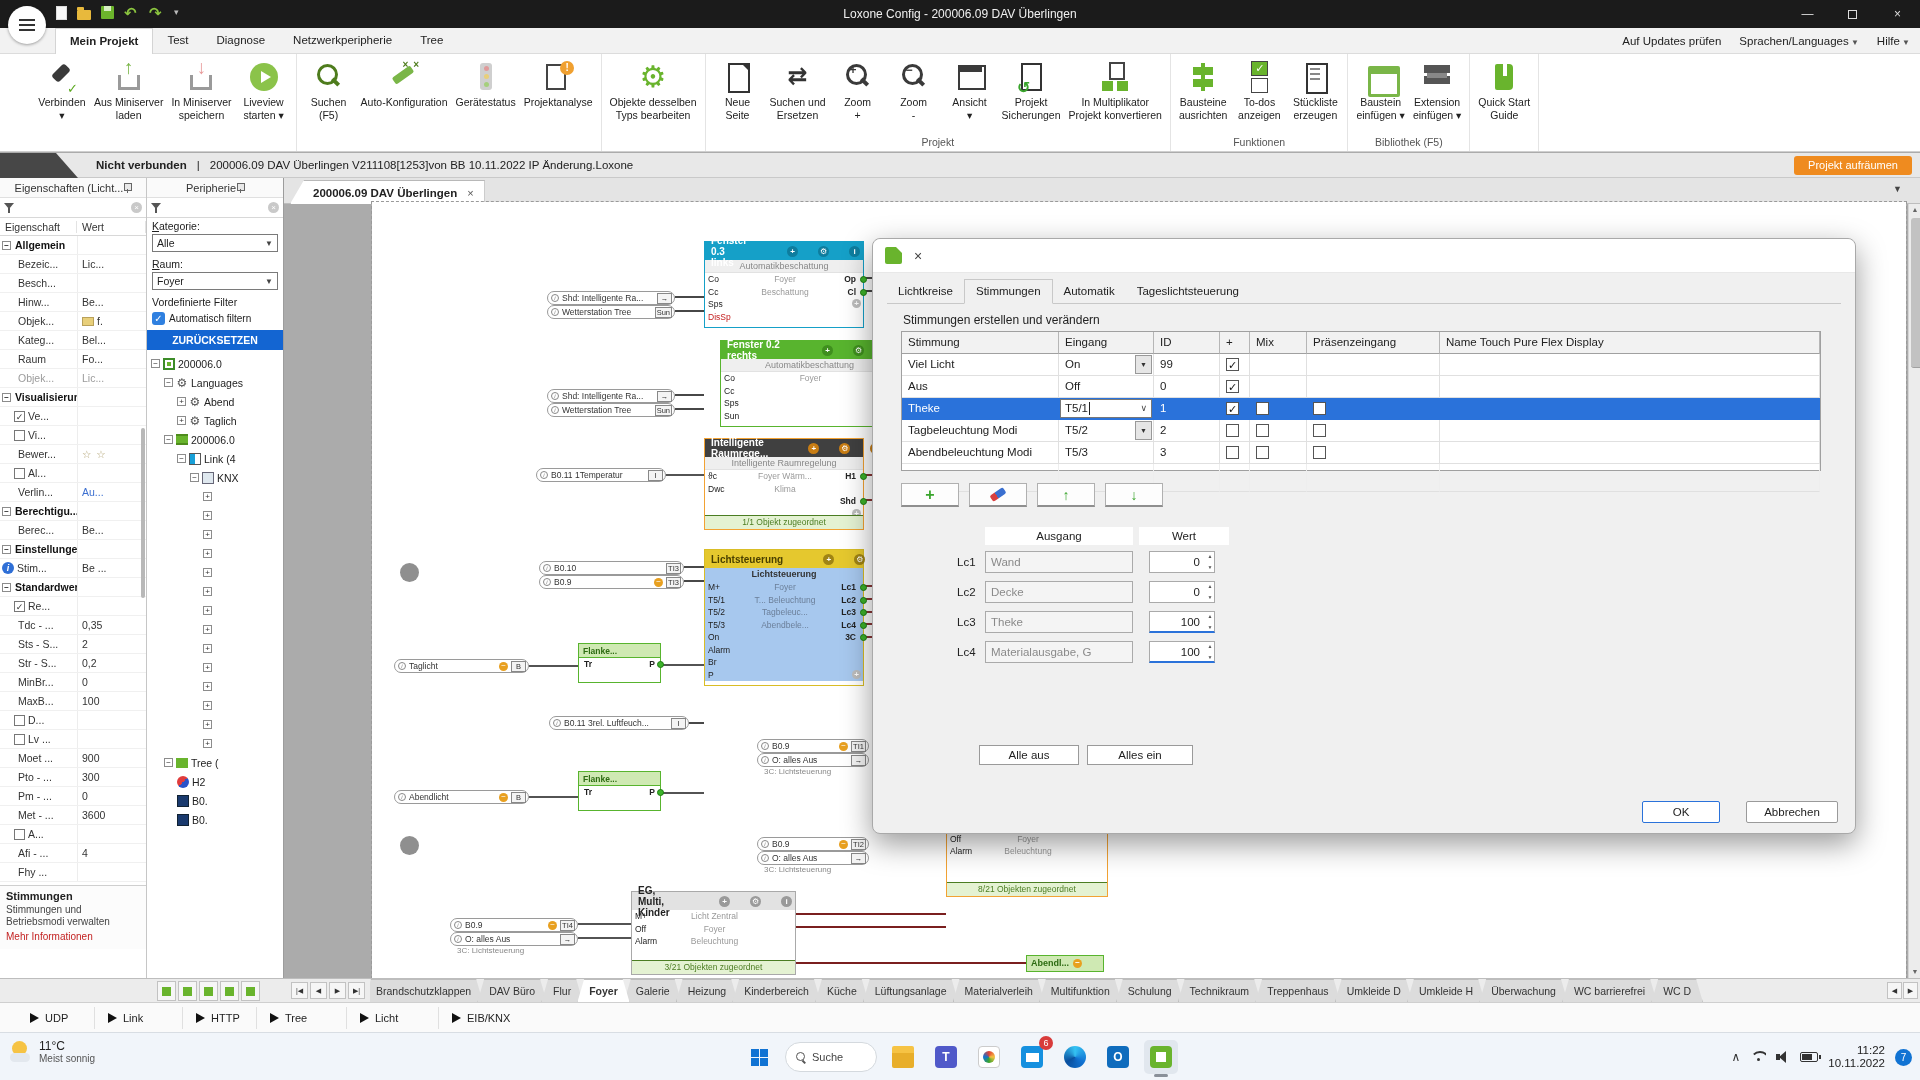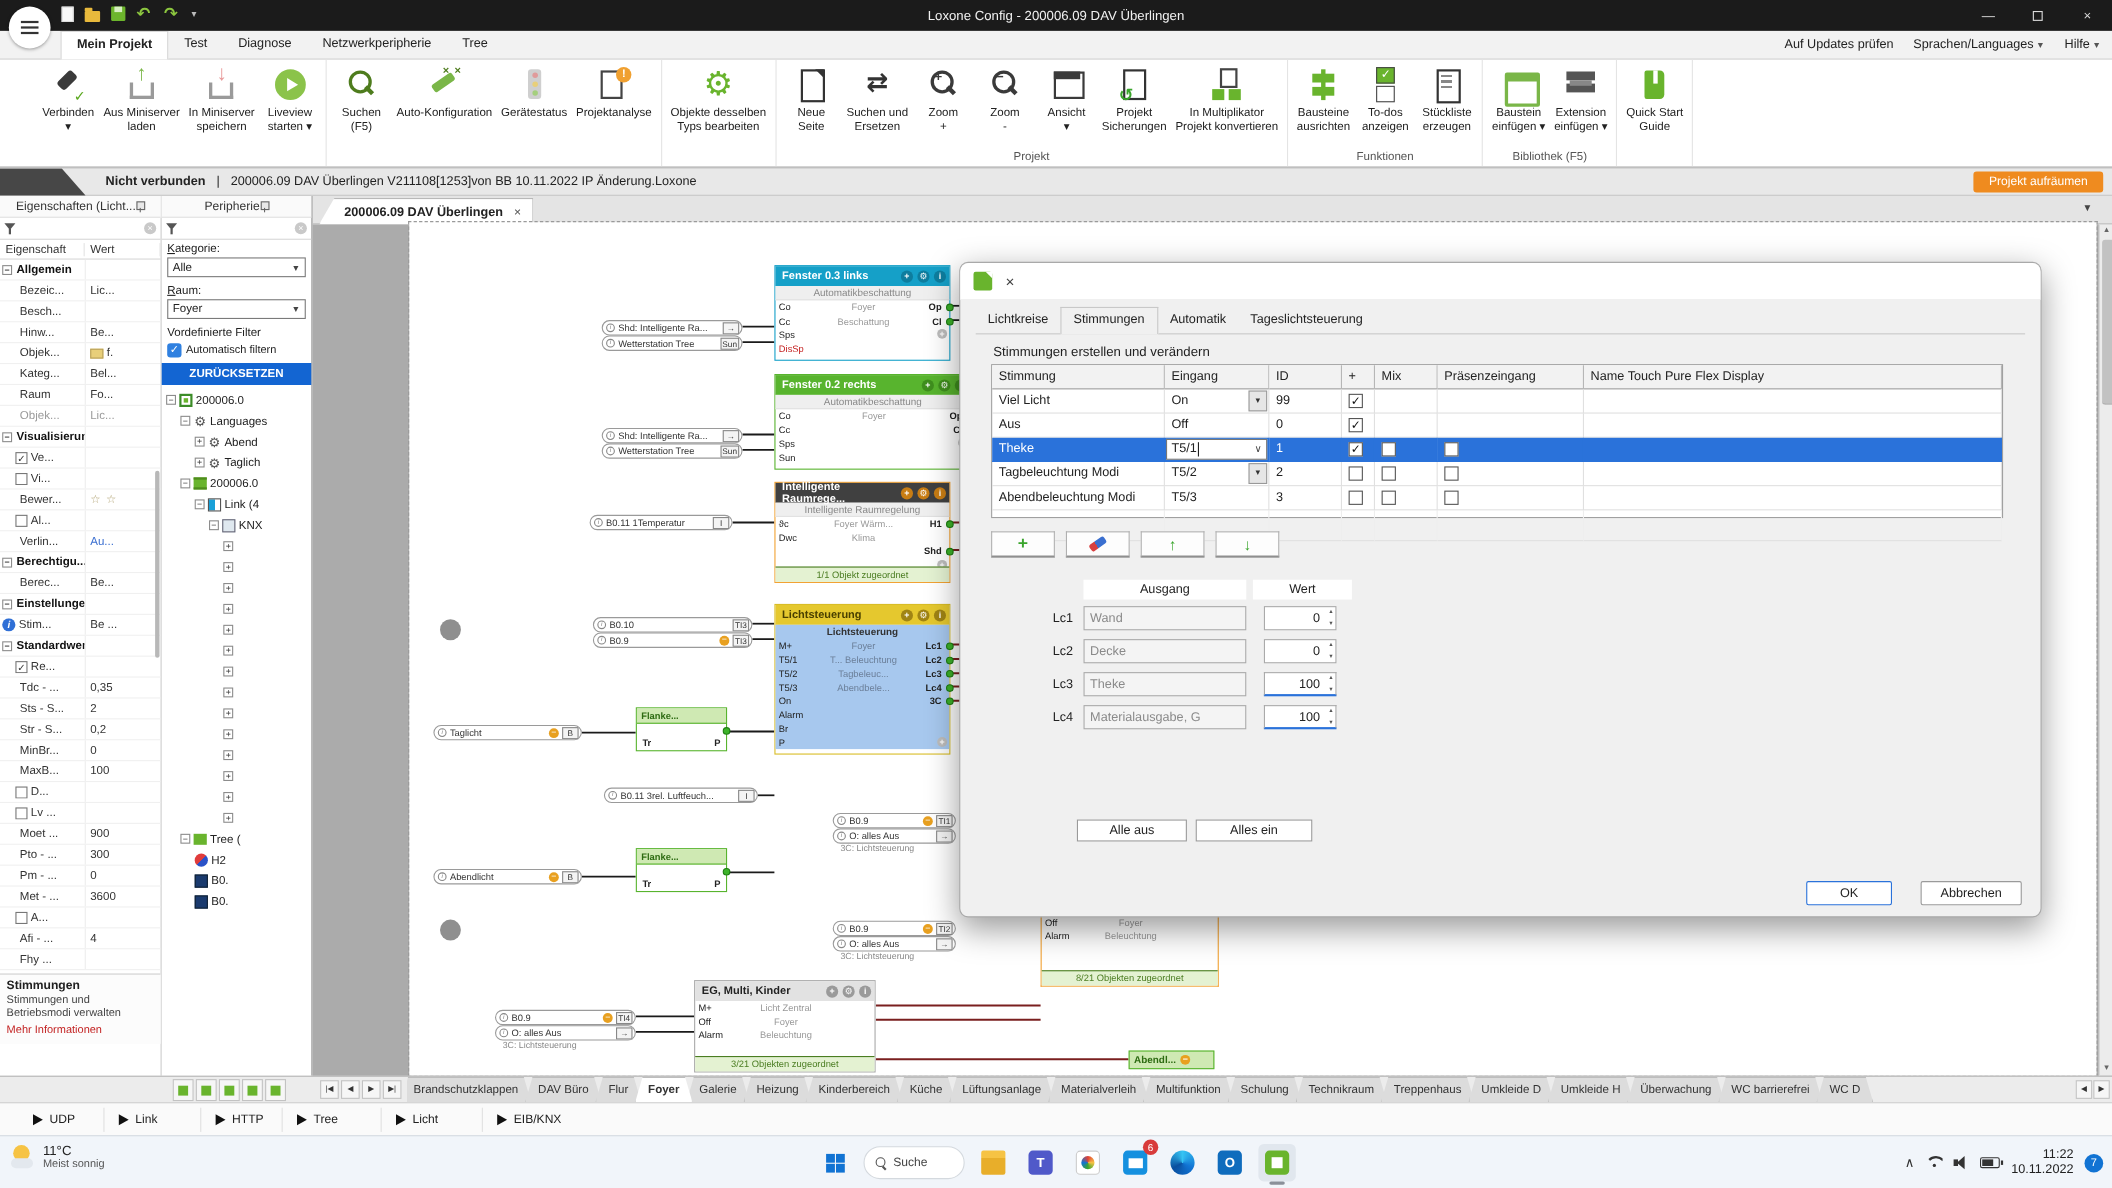--- a/index.html
+++ b/index.html
@@ -139,21 +139,21 @@
 .dtrow{position:absolute;left:0;top:0;width:100%;height:26px;background:#e4e4e4;border-bottom:1px solid #bdbdbd}
 .dtab{position:absolute;left:6px;top:2px;height:24px;background:#fff;border:1px solid #b8b8b8;border-bottom:none;clip-path:polygon(14px 0,100% 0,100% 100%,0 100%);display:flex;align-items:center;padding:0 10px 0 22px;gap:10px}
 .dtab .tt{font-size:11.5px;font-weight:bold;color:#222}
 .dtab .x{font-size:11px;color:#555}
 .dtdrop{position:absolute;right:18px;top:6px;font-size:9px;color:#444}
 .page{position:absolute;left:88px;top:24px;width:1534px;height:776px;background:#fff;outline:1px dashed #9a9a9a}
 .wires{position:absolute;inset:0;pointer-events:none}
 .grayball{position:absolute;width:19px;height:19px;border-radius:50%;background:#8f8f8f}
 
 .blk{position:absolute;background:#fff;font-size:9.5px}
-.bhead{height:18px;display:flex;align-items:center;padding:0 3px 0 6px;font-weight:bold;font-size:10px;color:#fff;gap:4px}
+.bhead{height:18px;display:flex;align-items:center;padding:0 3px 0 6px;font-weight:bold;font-size:10px;color:#fff;gap:20px}
 .bhead .sp{flex:1}
 .hic{width:11px;height:11px;border-radius:50%;color:#fff;font-size:8px;line-height:11px;text-align:center;flex:0 0 auto}
 .bsub{background:#efefef;color:#888;text-align:center;font-size:9px;height:13px;line-height:13px;border-bottom:1px solid #e2e2e2;overflow:hidden;white-space:nowrap}
 .brow{display:grid;grid-template-columns:32px 1fr 30px;height:12.5px;line-height:12.5px;position:relative}
 .brow .l{padding-left:3px;color:#222;font-size:8.5px;white-space:nowrap}
 .brow .m{color:#999;text-align:center;font-size:8.5px;overflow:hidden;white-space:nowrap}
 .brow .r{text-align:right;padding-right:7px;color:#222;font-size:8.5px;font-weight:bold}
 .brow .red{color:#c42020}
 .dot{position:absolute;right:-4px;top:3px;width:7px;height:7px;border-radius:50%;background:#3db32a;border:1px solid #1d7d12}
 .plus-g{position:absolute;right:2px;top:1px;width:9px;height:9px;border-radius:50%;background:#bdbdbd;color:#fff;font-size:8px;line-height:9px;text-align:center;font-weight:bold}
@@ -162,21 +162,21 @@
 .b-green{border:1px solid #58b42e}.b-green .bhead{background:#58b42e}.b-green .hic{background:#3f8f1e}
 .b-orange{border:1px solid #f2a233}.b-orange .bhead{background:#404040}.b-orange .hic{background:#c87d14}
 .b-yellow{border:1px solid #d9bd26}.b-yellow .bhead{background:#e5c82e;color:#4a4000}.b-yellow .hic{background:#a08414}
 .b-yellow .body{background:#a7c8ee}
 .b-yellow .brow .m{color:#6b7f99}
 .b-gray{border:1px solid #a9a9a9}.b-gray .bhead{background:#e2e2e2;color:#222}.b-gray .hic{background:#9a9a9a}
 .b-part{border:1px solid #f2a233;border-top:none}
 .bsub2{color:#333;text-align:center;font-size:9px;height:13px;line-height:13px;font-weight:bold}
 .flk{position:absolute;background:#fff;border:1px solid #58b42e;font-size:8.5px}
 .flk .fh{background:#cfe9b3;color:#2d6b12;font-weight:bold;height:14px;line-height:14px;padding:0 4px;border-bottom:1px solid #58b42e}
-.flk .fb{display:flex;justify-content:space-between;padding:12px 5px;font-weight:bold;color:#222;position:relative}
+.flk .fb{display:flex;justify-content:space-between;padding:1px 5px;font-weight:bold;color:#222;position:relative}
 .abdl{position:absolute;background:#cfe9b3;border:1px solid #58b42e;color:#2d6b12;font-weight:bold;font-size:9px;line-height:15px;padding:0 4px;display:flex;align-items:center;gap:4px}
 
 .pill{position:absolute;height:14px;background:#fff;border:1px solid #9a9a9a;border-radius:7px;display:flex;align-items:center;font-size:8.5px;color:#333;padding:0 2px 0 3px;gap:3px;white-space:nowrap}
 .pill .pic{width:8px;height:8px;border-radius:50%;border:1px solid #888;color:#888;font-size:6px;line-height:7px;text-align:center;flex:0 0 auto;font-style:italic}
 .pill .ptx{overflow:hidden;flex:1}
 .pill .bdg{width:9px;height:9px;border-radius:50%;background:#e8a020;color:#fff;font-size:8px;line-height:8px;text-align:center;flex:0 0 auto}
 .pill .tag{height:11px;min-width:15px;border:1px solid #888;background:#f4f4f4;font-size:7.5px;line-height:10px;text-align:center;padding:0 1px;flex:0 0 auto}
 .cnote{position:absolute;font-size:8px;color:#888;white-space:nowrap}
 .vscroll{position:absolute;right:0;top:26px;width:12px;bottom:0;background:#ececec;border-left:1px solid #d5d5d5}
 .vscroll .th{position:absolute;left:2px;right:2px;top:14px;height:150px;background:#c2c2c2;border-radius:3px}
@@ -1026,21 +1026,21 @@
               <span class="plus-g">+</span>
             </div>
           </div>
           <div class="brow">
             <div class="l red">DisSp</div>
             <div class="m"></div>
             <div class="r"></div>
           </div>
         </div>
       </div>
-    <div class="blk b-green" id="blk-fenster2" style="left:420px;top:162px;width:179px;height:87px">
+    <div class="blk b-green" id="blk-fenster2" style="left:436px;top:162px;width:179px;height:87px">
         <div class="bhead">
           <span>Fenster 0.2 rechts</span>
           <span class="sp"></span>
           <span class="hic">+</span>
           <span class="hic">⚙</span>
           <span class="hic">i</span>
         </div>
         <div class="body">
           <div class="bsub">Automatikbeschattung</div>
           <div class="brow">

